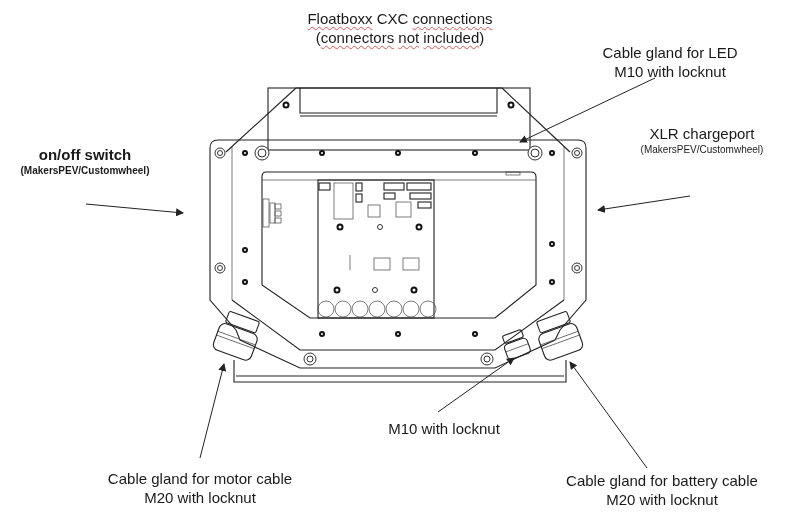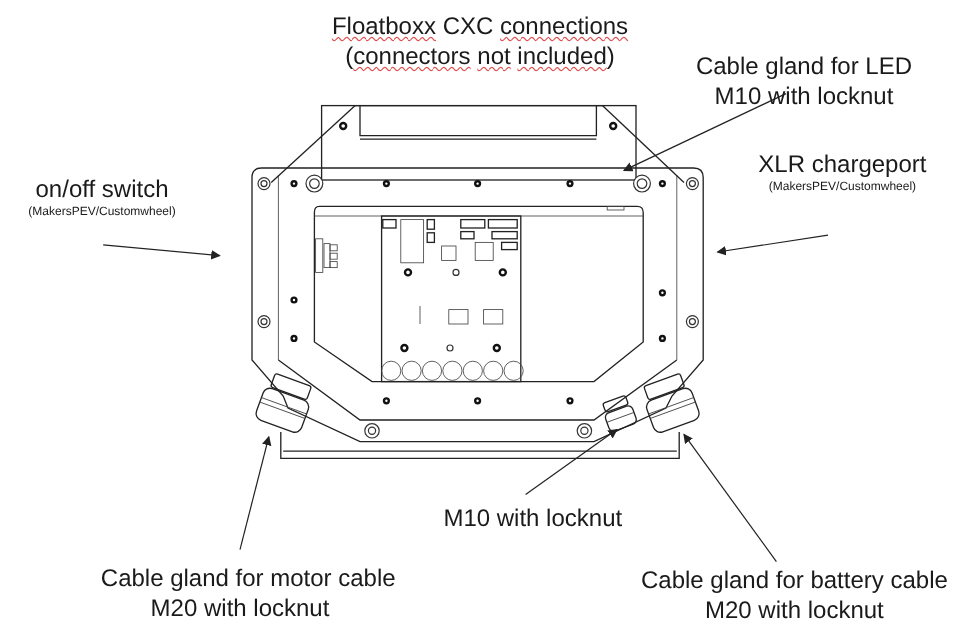--- a/index.html
+++ b/index.html
@@ -1,19 +1,19 @@
 <!DOCTYPE html>
 <html><head>
   <meta charset="utf-8">
   <style>
     html, body { margin: 0; padding: 0; background: #ffffff; }
     body { width: 800px; height: 530px; position: relative; overflow: hidden;
            font-family: "Liberation Sans", "DejaVu Sans", sans-serif; color: #1a1a1a; }
     .label { position: absolute; text-align: center; line-height: 1.25; white-space: nowrap; }
-    .lg { font-size: 20px; }
+    .lg { font-size: 15px; }
     .sm { font-size: 10px; }
     .sq { text-decoration: underline wavy #e05050; text-decoration-thickness: 1px; text-underline-offset: 2px; }
     svg#drawing { position: absolute; left: 0; top: 0; }
     .ln { fill: none; stroke: #222; stroke-width: 1.1; }
     .thin { fill: none; stroke: #444; stroke-width: 0.7; }
     .hole { fill: #fff; stroke: #111; stroke-width: 2; }
     .hole-open { fill: #fff; stroke: #333; stroke-width: 1; }
     .arrow { stroke: #222; stroke-width: 1; fill: none; }
   </style>
 </head>
@@ -161,21 +161,21 @@
   <div>
     <span>(</span><span class="sq">connectors</span><span> </span><span class="sq">not</span><span> </span><span class="sq">included</span><span>)</span>
   </div>
 </div>
 
 <div class="label lg" style="left:570px; top:44px; width:200px;">
   <div>Cable gland for LED</div>
   <div>M10 with locknut</div>
 </div>
 
-<div class="label" style="left:0px; top:146px; width:170px;">
+<div class="label" style="left:0px; top:146px; width:170px;font-weight:bold;">
   <div class="lg">on/off switch</div>
   <div class="sm">(MakersPEV/Customwheel)</div>
 </div>
 
 <div class="label" style="left:604px; top:125px; width:196px;">
   <div class="lg">XLR chargeport</div>
   <div class="sm">(MakersPEV/Customwheel)</div>
 </div>
 
 <div class="label lg" style="left:84px; top:470px; width:232px;">

